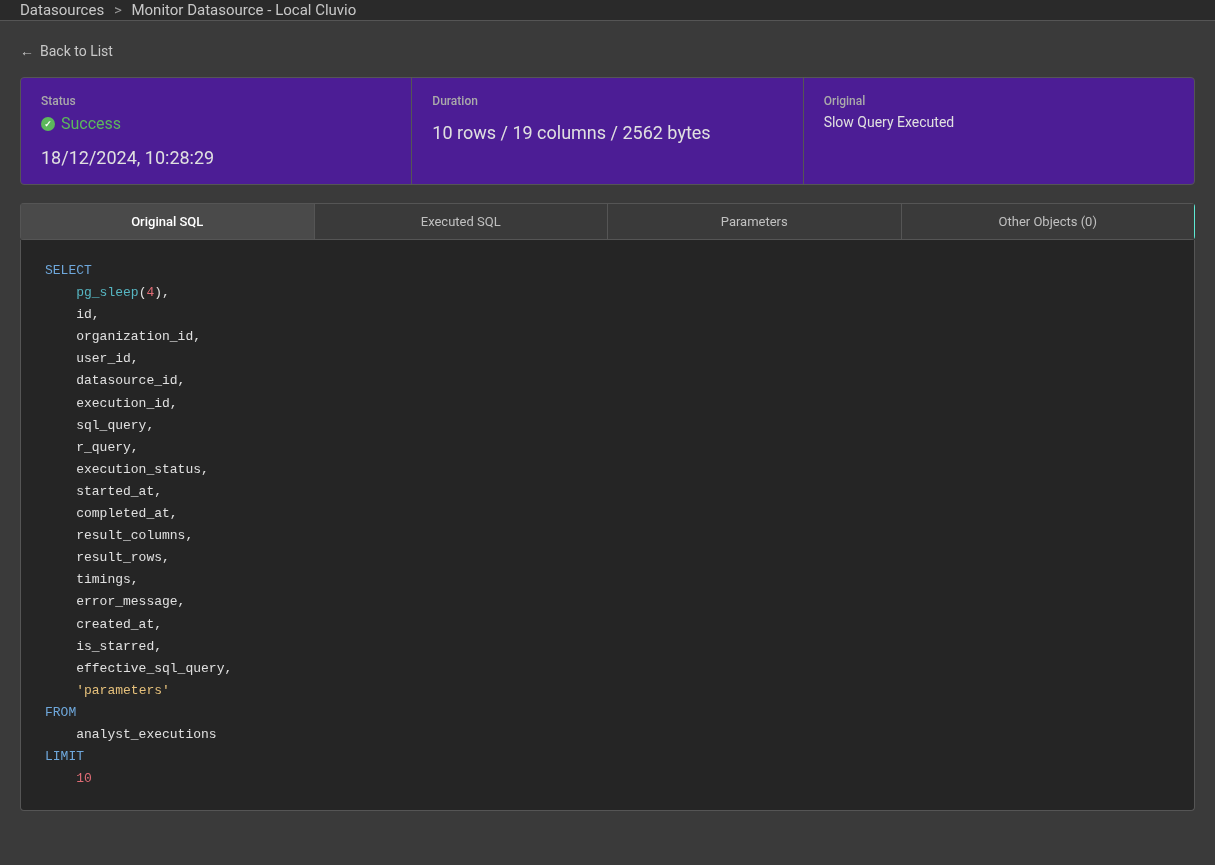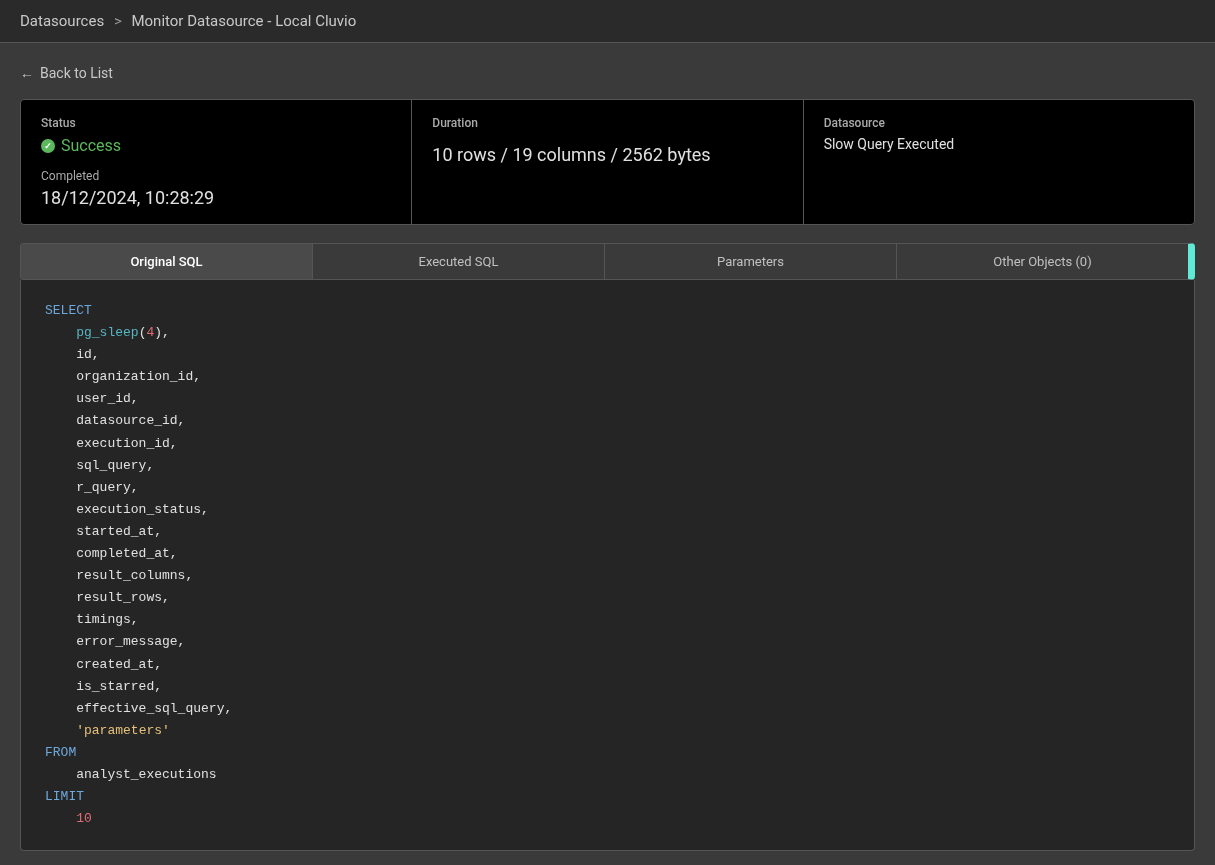--- a/index.html
+++ b/index.html
@@ -5,21 +5,21 @@
     * { box-sizing: border-box; margin: 0; padding: 0; }
     body {
       background-color: #3a3a3a;
       font-family: -apple-system, BlinkMacSystemFont, 'Segoe UI', Roboto, sans-serif;
       color: #e0e0e0;
       min-height: 865px;
       min-width: 1215px;
     }
     .top-bar {
       background-color: #2a2a2a;
-      padding: 12px 20px;
+      padding: 1px 20px;
       border-bottom: 1px solid #555;
     }
     .breadcrumb {
       color: #c8c8c8;
       font-size: 15px;
     }
     .breadcrumb .separator {
       margin: 0 6px;
       color: #999;
     }
@@ -35,21 +35,21 @@
       cursor: pointer;
       margin-bottom: 18px;
       text-decoration: none;
     }
     .info-cards {
       display: flex;
       border: 1px solid #555;
       border-radius: 4px;
       overflow: hidden;
       margin-bottom: 18px;
-      background: #000000;
+      background: #4c1d95;
     }
     .info-card {
       flex: 1;
       padding: 16px 20px;
       border-right: 1px solid #555;
     }
     .info-card:last-child {
       border-right: none;
     }
     .info-card .card-label {
@@ -109,21 +109,21 @@
       text-align: center;
       font-size: 13px;
       cursor: pointer;
       background: #3a3a3a;
       color: #c0c0c0;
       border: 1px solid #555;
       border-right: none;
       user-select: none;
     }
     .tab:last-child {
-      border-right: 7px solid #5eead4;
+      border-right: 1px solid #5eead4;
     }
     .tab.active {
       background: #4a4a4a;
       color: #fff;
       font-weight: 500;
     }
     .code-panel {
       background: #252525;
       border: 1px solid #555;
       border-top: none;
@@ -164,34 +164,33 @@
   
   <div class="info-cards">
 
     <div class="info-card">
       <div class="card-label">Status</div>
       <div class="status-success">
         <div class="check-icon"></div>
         <span>Success</span>
       </div>
       <div class="card-subrow">
-        <div class="card-sublabel">Completed</div>
         <div class="card-subvalue">18/12/2024, 10:28:29</div>
       </div>
     </div>
 
     <div class="info-card">
       <div class="card-label">Duration</div>
       <div class="card-subrow">
         <div class="card-subvalue">10 rows / 19 columns / 2562 bytes</div>
       </div>
     </div>
 
     <div class="info-card">
-      <div class="card-label">Datasource</div>
+      <div class="card-label">Original</div>
       <div class="card-value">Slow Query Executed</div>
     </div>
 
   </div>
 
   
   <div class="tabs">
     <div class="tab active">Original SQL</div>
     <div class="tab">Executed SQL</div>
     <div class="tab">Parameters</div>

